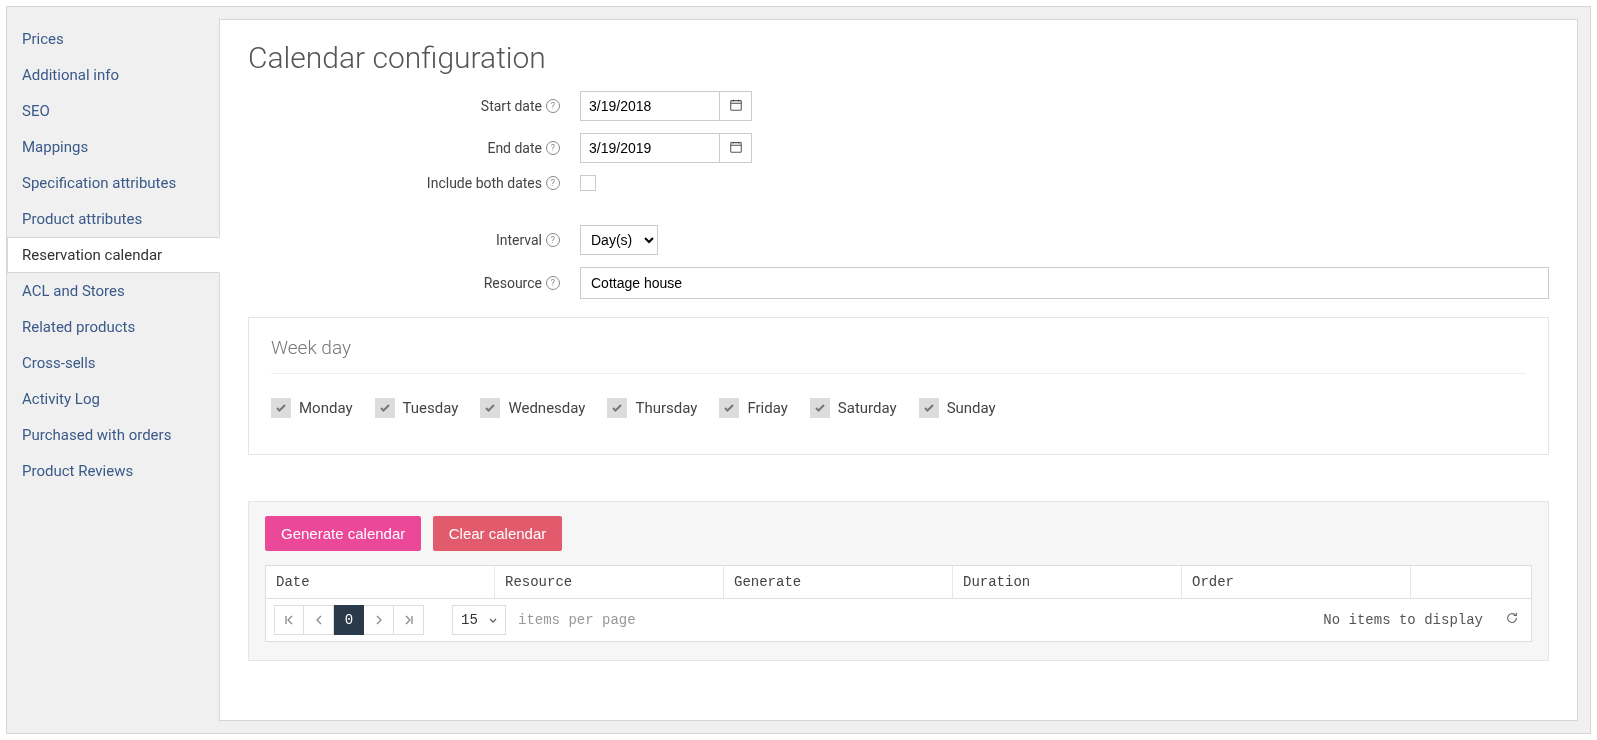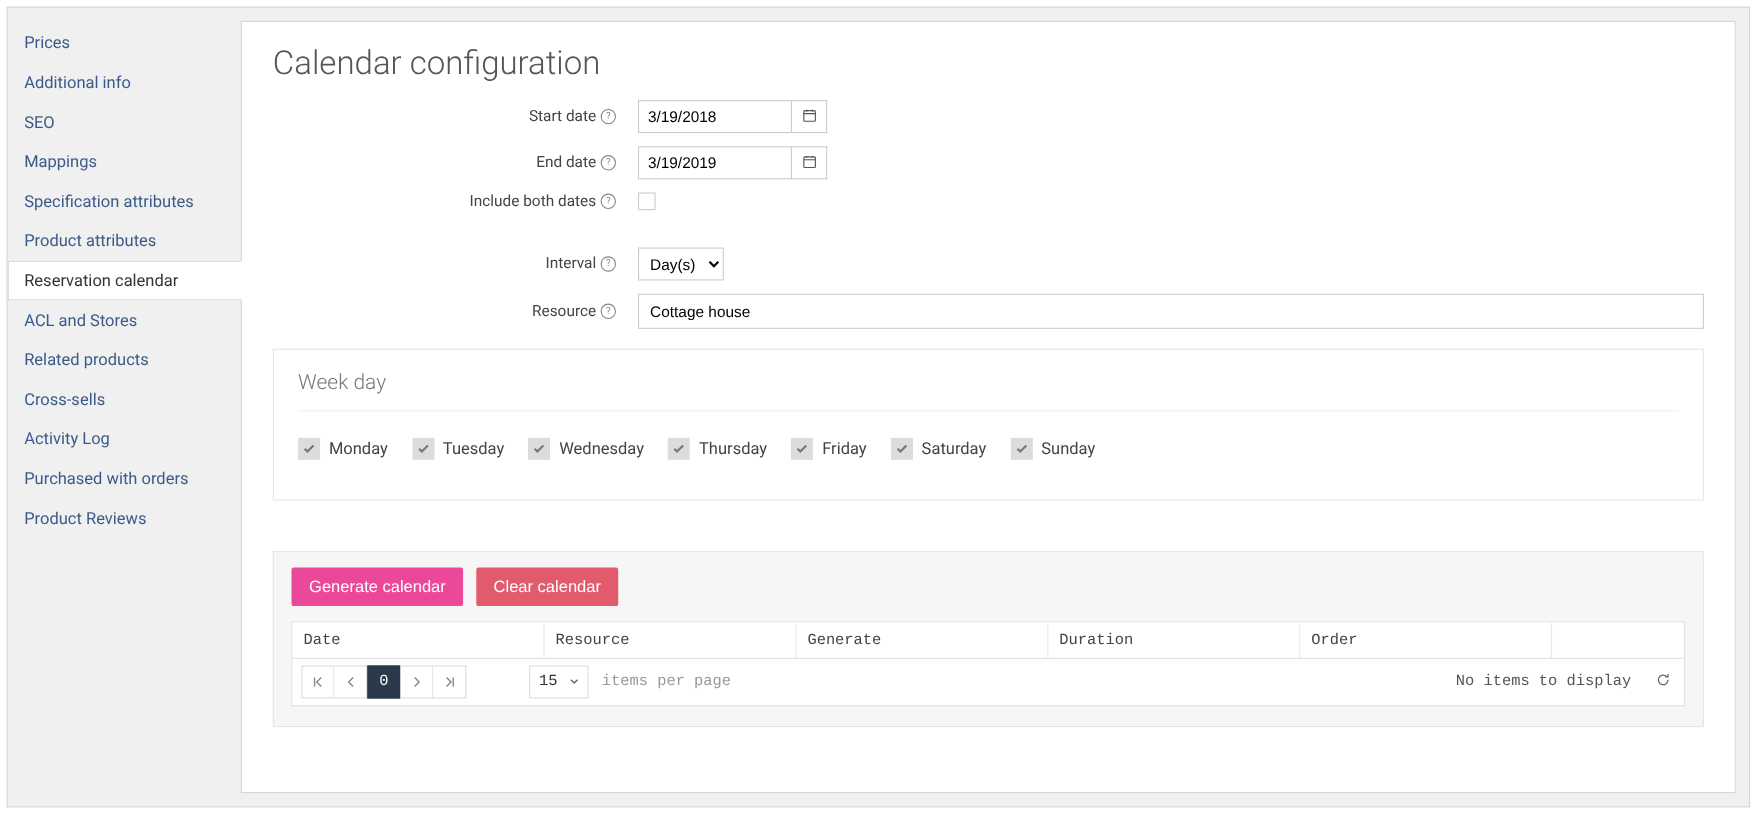--- a/index.html
+++ b/index.html
@@ -235,21 +235,20 @@
   .page-size-select {
     border: 1px solid #ddd;
     background: #fff;
     width: 54px;
     height: 30px;
     padding: 0 8px;
     display: flex;
     align-items: center;
     justify-content: space-between;
     cursor: pointer;
-    margin-left: 29px;
   }
   .page-size-label {
     margin-left: 12px;
     color: #999;
   }
   .pager-right {
     margin-left: auto;
     display: flex;
     align-items: center;
     gap: 18px;

